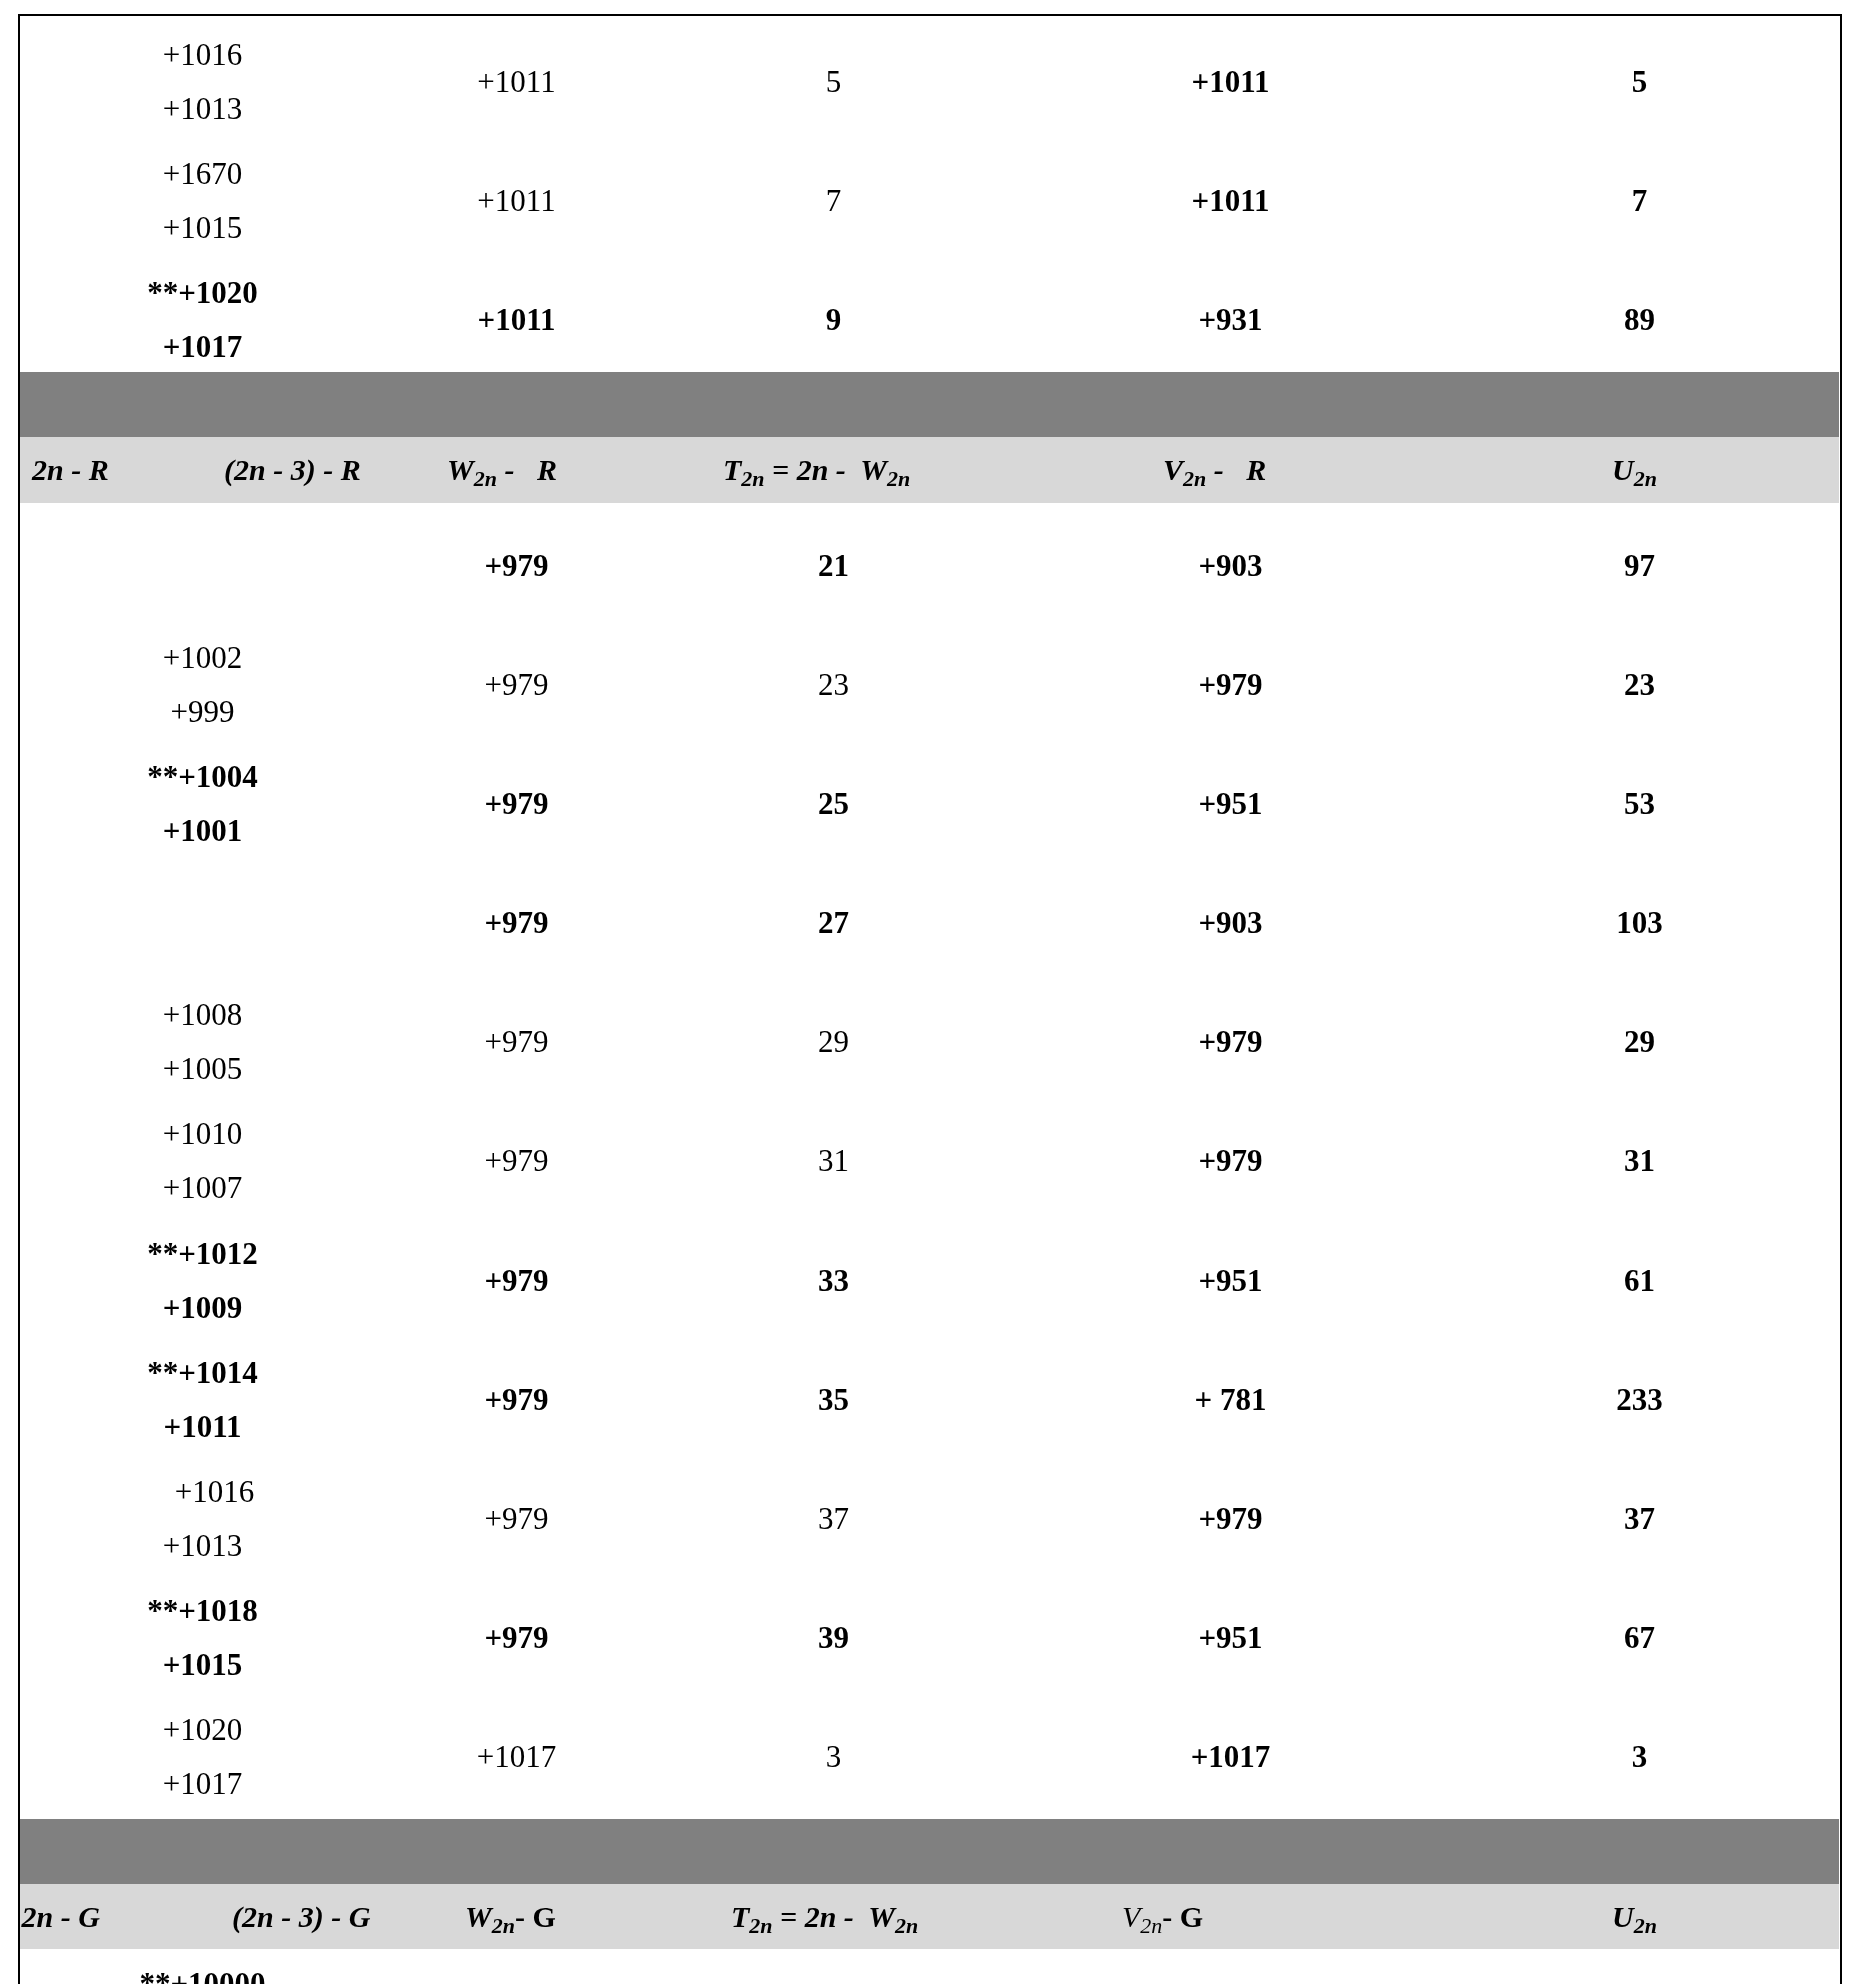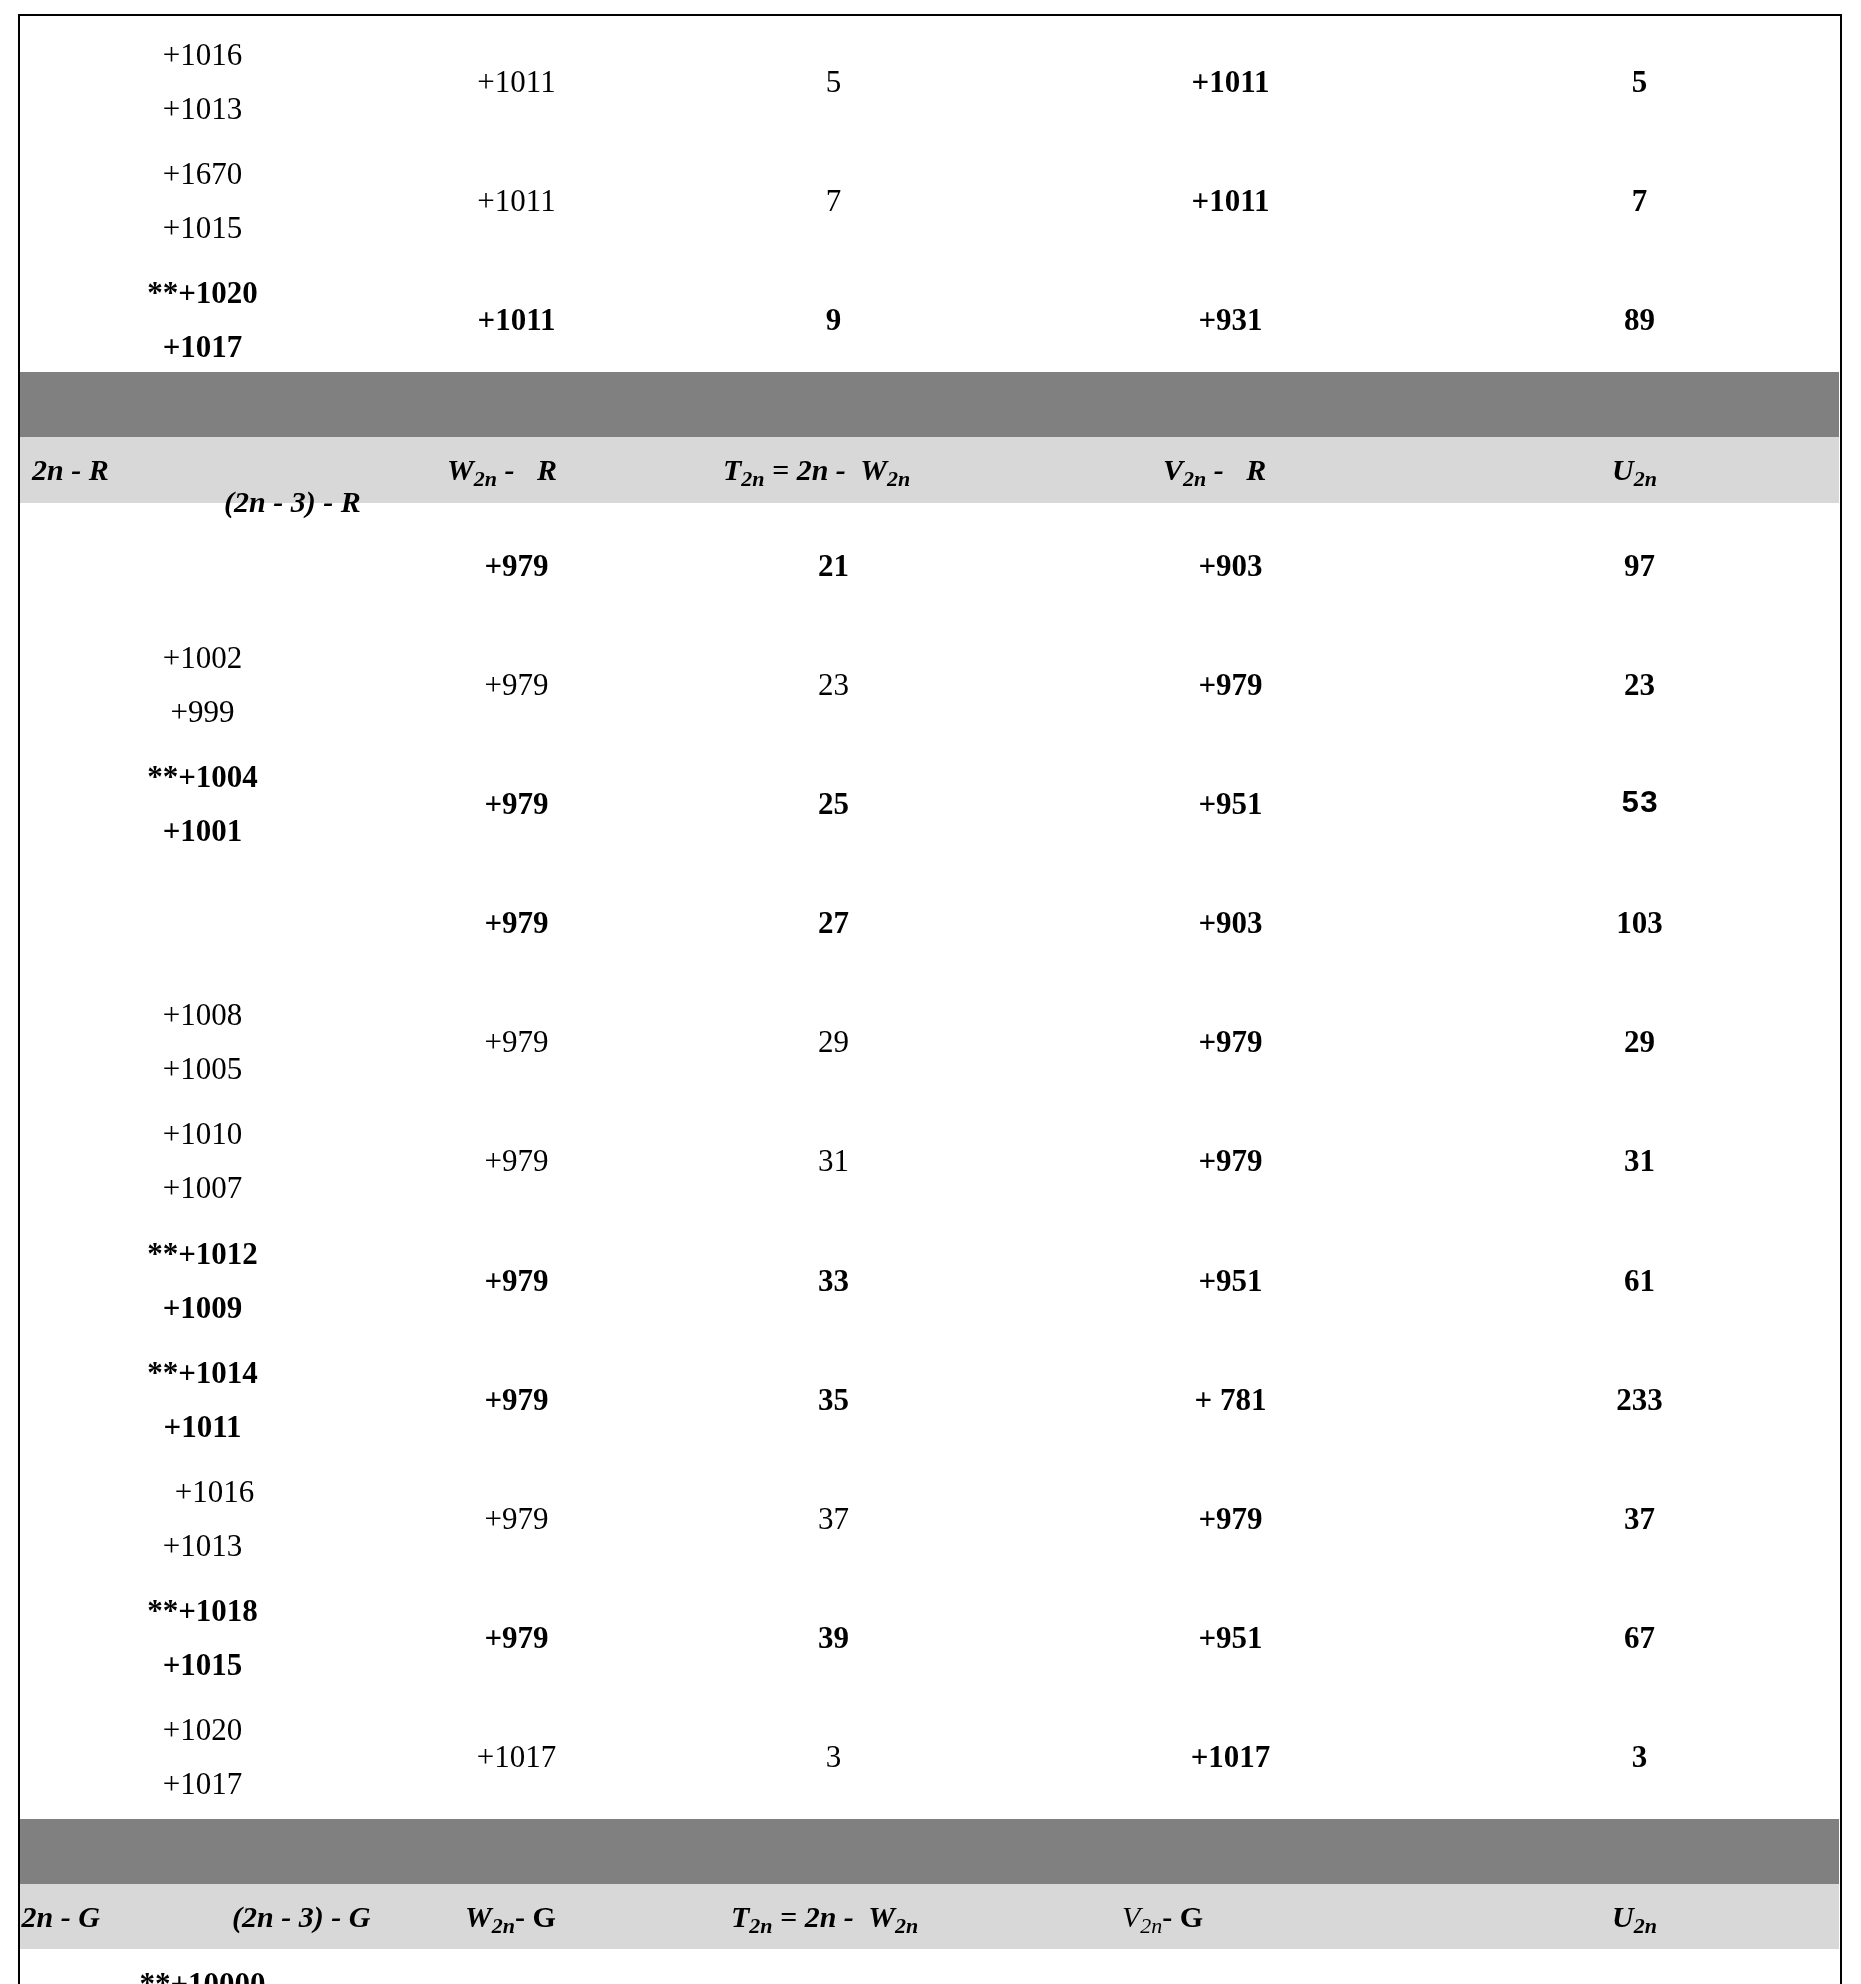--- a/index.html
+++ b/index.html
@@ -65,21 +65,21 @@
     <div class="cell c3 b" style="top:27px;">9</div>
     <div class="cell c4 b" style="top:27px;">+931</div>
     <div class="cell c5 b" style="top:27px;">89</div>
   </div>
 </div>
 
 <div class="band-dark" style="left:20px;width:1819px;top:372px;height:65px;"></div>
 
 <div class="band-light" style="left:20px;width:1819px;top:437px;height:66px;">
   <span class="hdr" style="left:12px;">2n - R</span>
-  <span class="hdr" style="left:204px;margin-top:32px;">(2n - 3) - R</span>
+  <span class="hdr" style="left:204px;">(2n - 3) - R</span>
   <span class="hdr" style="left:427px;"><span>W</span><sub>2n</sub><span style="white-space:pre;"> -   R</span></span>
   <span class="hdr" style="left:703px;"><span>T</span><sub>2n</sub><span style="white-space:pre;"> = 2n -  W</span><sub>2n</sub></span>
   <span class="hdr" style="left:1143px;"><span>V</span><sub>2n</sub><span style="white-space:pre;"> -   R</span></span>
   <span class="hdr" style="left:1592px;"><span>U</span><sub>2n</sub></span>
 </div>
 
 <div class="section" style="top:512px;">
 
   <div class="row" style="top:0px;height:119px;">
     <div class="cell c2 b" style="top:27px;">+979</div>
@@ -98,21 +98,21 @@
     <div class="cell c5 b" style="top:27px;">23</div>
   </div>
   <div class="row" style="top:238px;height:119px;">
     <div class="pair b">
         <div>**+1004</div>
         <div>+1001</div>
       </div>
     <div class="cell c2 b" style="top:27px;">+979</div>
     <div class="cell c3 b" style="top:27px;">25</div>
     <div class="cell c4 b" style="top:27px;">+951</div>
-    <div class="cell c5 b" style="top:27px;font-family:Liberation Mono, monospace;">53</div>
+    <div class="cell c5 b" style="top:27px;">53</div>
   </div>
   <div class="row" style="top:357px;height:119px;">
     <div class="cell c2 b" style="top:27px;">+979</div>
     <div class="cell c3 b" style="top:27px;">27</div>
     <div class="cell c4 b" style="top:27px;">+903</div>
     <div class="cell c5 b" style="top:27px;">103</div>
   </div>
   <div class="row" style="top:476px;height:119px;">
     <div class="pair n">
         <div>+1008</div>

